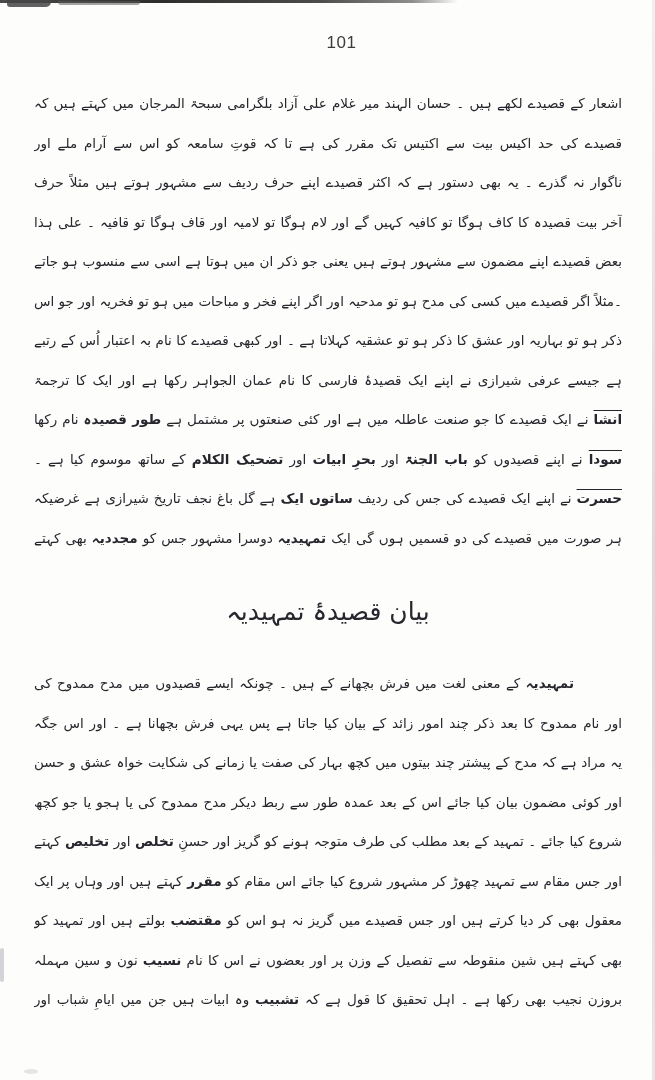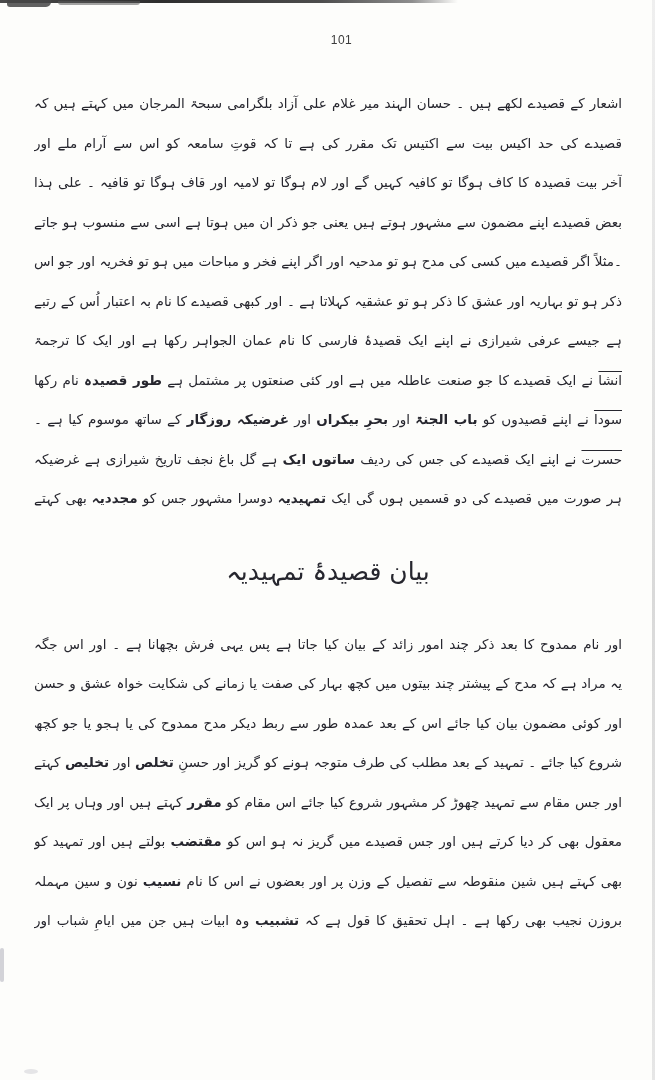--- a/index.html
+++ b/index.html
@@ -4,32 +4,32 @@
 <style>
   html,body{margin:0;padding:0;background:#888;}
   .page{
     position:relative;width:655px;height:1080px;margin:0 auto;
     background:var(--paper,#fdfdfb);overflow:hidden;
     font-family:"DejaVu Sans",sans-serif;color:var(--ink,#26262e);
   }
   .page-number{
     position:absolute;top:33px;left:0;right:0;text-align:center;
     padding-left:28px;font-family:"Liberation Sans","DejaVu Sans",sans-serif;
-    font-size:12px;letter-spacing:.5px;color:#3c3c3c;
+    font-size:17px;letter-spacing:.5px;color:#3c3c3c;
   }
   .body-text{position:absolute;top:84px;left:34px;right:33px;}
   .line{
     height:39.5px;line-height:39.5px;font-size:13.5px;
     direction:rtl;unicode-bidi:embed;
     text-align:justify;text-align-last:justify;
     overflow:hidden;
   }
   .line.first{padding-right:48px;}
   .bold{font-weight:bold;}
-  .oline{text-decoration:overline;}
+  .oline{text-decoration:overline;font-weight:bold;}
   .heading{
     height:106px;display:flex;align-items:center;justify-content:center;
     direction:rtl;font-size:25px;font-weight:normal;letter-spacing:.5px;
   }
   
   .top-line{
     position:absolute;top:0;left:0;width:458px;height:3px;
     background:linear-gradient(90deg,#4a4a4a,#2e2e2e 35%,#4d4d4d 70%,#8e8e8e 90%,rgba(255,255,255,0));
   }
   .top-smudge{
@@ -63,32 +63,34 @@
   <div class="right-edge"></div>
   <div class="left-dash"></div>
   <div class="bottom-speck"></div>
 
   <div class="page-number">101</div>
 
   <div class="body-text">
     <div class="para">
         <div class="line"><span class="">اشعار کے قصیدے لکھے ہیں ۔ حسان الہند میر غلام علی آزاد بلگرامی سبحۃ المرجان میں کہتے ہیں کہ میں نے</span></div>
         <div class="line"><span class="">قصیدے کی حد اکیس بیت سے اکتیس تک مقرر کی ہے تا کہ قوتِ سامعہ کو اس سے آرام ملے اور طبیعتوں کو</span></div>
+        <div class="line"><span class="">ناگوار نہ گذرے ۔ یہ بھی دستور ہے کہ اکثر قصیدے اپنے حرف ردیف سے مشہور ہوتے ہیں مثلاً حرف</span></div>
         <div class="line"><span class="">آخر بیت قصیدہ کا کاف ہوگا تو کافیہ کہیں گے اور لام ہوگا تو لامیہ اور قاف ہوگا تو قافیہ ۔ علی ہذا القیاس</span></div>
         <div class="line"><span class="">بعض قصیدے اپنے مضمون سے مشہور ہوتے ہیں یعنی جو ذکر ان میں ہوتا ہے اسی سے منسوب ہو جاتے ہیں</span></div>
         <div class="line"><span class="">۔مثلاً اگر قصیدے میں کسی کی مدح ہو تو مدحیہ اور اگر اپنے فخر و مباحات میں ہو تو فخریہ اور جو اس میں بہار کا</span></div>
         <div class="line"><span class="">ذکر ہو تو بہاریہ اور عشق کا ذکر ہو تو عشقیہ کہلاتا ہے ۔ اور کبھی قصیدے کا نام بہ اعتبار اُس کے رتبے کے ہوتا</span></div>
         <div class="line"><span class="">ہے جیسے عرفی شیرازی نے اپنے ایک قصیدۂ فارسی کا نام عمان الجواہر رکھا ہے اور ایک کا ترجمۃ الشوق اور</span></div>
         <div class="line"><span class="oline">انشا</span><span class=""> نے ایک قصیدے کا جو صنعت عاطلہ میں ہے اور کئی صنعتوں پر مشتمل ہے </span><span class="bold ">طور قصیدہ</span><span class=""> نام رکھا ہے اور</span></div>
-        <div class="line"><span class="oline">سودا</span><span class=""> نے اپنے قصیدوں کو </span><span class="bold ">باب الجنۃ</span><span class=""> اور </span><span class="bold ">بحرِ بیکراں</span><span class=""> اور </span><span class="bold ">غرضیکہ روزگار</span><span class=""> کے ساتھ موسوم کیا ہے ۔</span></div>
+        <div class="line"><span class="oline">سودا</span><span class=""> نے اپنے قصیدوں کو </span><span class="bold ">باب الجنۃ</span><span class=""> اور </span><span class="bold ">بحرِ ابیات</span><span class=""> اور </span><span class="bold ">تضحیک الکلام</span><span class=""> کے ساتھ موسوم کیا ہے ۔</span></div>
         <div class="line"><span class="oline">حسرت</span><span class=""> نے اپنے ایک قصیدے کی جس کی ردیف </span><span class="bold ">ساتوں ایک</span><span class=""> ہے گل باغ نجف تاریخ شیرازی ہے غرضیکہ</span></div>
         <div class="line"><span class="">ہر صورت میں قصیدے کی دو قسمیں ہوں گی ایک </span><span class="bold ">تمہیدیہ</span><span class=""> دوسرا مشہور جس کو </span><span class="bold ">مجددیہ</span><span class=""> بھی کہتے ہیں ۔</span></div>
       </div>
     <div class="heading">بیان قصیدۂ تمہیدیہ</div>
     <div class="para">
+        <div class="line first"><span class="bold ">تمہیدیہ</span><span class=""> کے معنی لغت میں فرش بچھانے کے ہیں ۔ چونکہ ایسے قصیدوں میں مدح ممدوح کی</span></div>
         <div class="line"><span class="">اور نام ممدوح کا بعد ذکر چند امور زائد کے بیان کیا جاتا ہے پس یہی فرش بچھانا ہے ۔ اور اس جگہ تمہید سے</span></div>
         <div class="line"><span class="">یہ مراد ہے کہ مدح کے پیشتر چند بیتوں میں کچھ بہار کی صفت یا زمانے کی شکایت خواہ عشق و حسن کی کیفیت یا</span></div>
         <div class="line"><span class="">اور کوئی مضمون بیان کیا جائے اس کے بعد عمدہ طور سے ربط دیکر مدح ممدوح کی یا ہجو یا جو کچھ مقصود ہو</span></div>
         <div class="line"><span class="">شروع کیا جائے ۔ تمہید کے بعد مطلب کی طرف متوجہ ہونے کو گریز اور حسنِ </span><span class="bold ">تخلص</span><span class=""> اور </span><span class="bold ">تخلیص</span><span class=""> کہتے ہیں</span></div>
         <div class="line"><span class="">اور جس مقام سے تمہید چھوڑ کر مشہور شروع کیا جائے اس مقام کو </span><span class="bold ">مقرر</span><span class=""> کہتے ہیں اور وہاں پر ایک اشارہ</span></div>
         <div class="line"><span class="">معقول بھی کر دیا کرتے ہیں اور جس قصیدے میں گریز نہ ہو اس کو </span><span class="bold ">مقتضب</span><span class=""> بولتے ہیں اور تمہید کو </span></div>
         <div class="line"><span class="">بھی کہتے ہیں شین منقوطہ سے تفصیل کے وزن پر اور بعضوں نے اس کا نام </span><span class="bold ">نسیب</span><span class=""> نون و سین مہملہ سے</span></div>
         <div class="line"><span class="">بروزن نجیب بھی رکھا ہے ۔ اہل تحقیق کا قول ہے کہ </span><span class="bold ">تشبیب</span><span class=""> وہ ابیات ہیں جن میں ایامِ شباب اور عشق کا ذکر</span></div>
       </div>
   </div>

